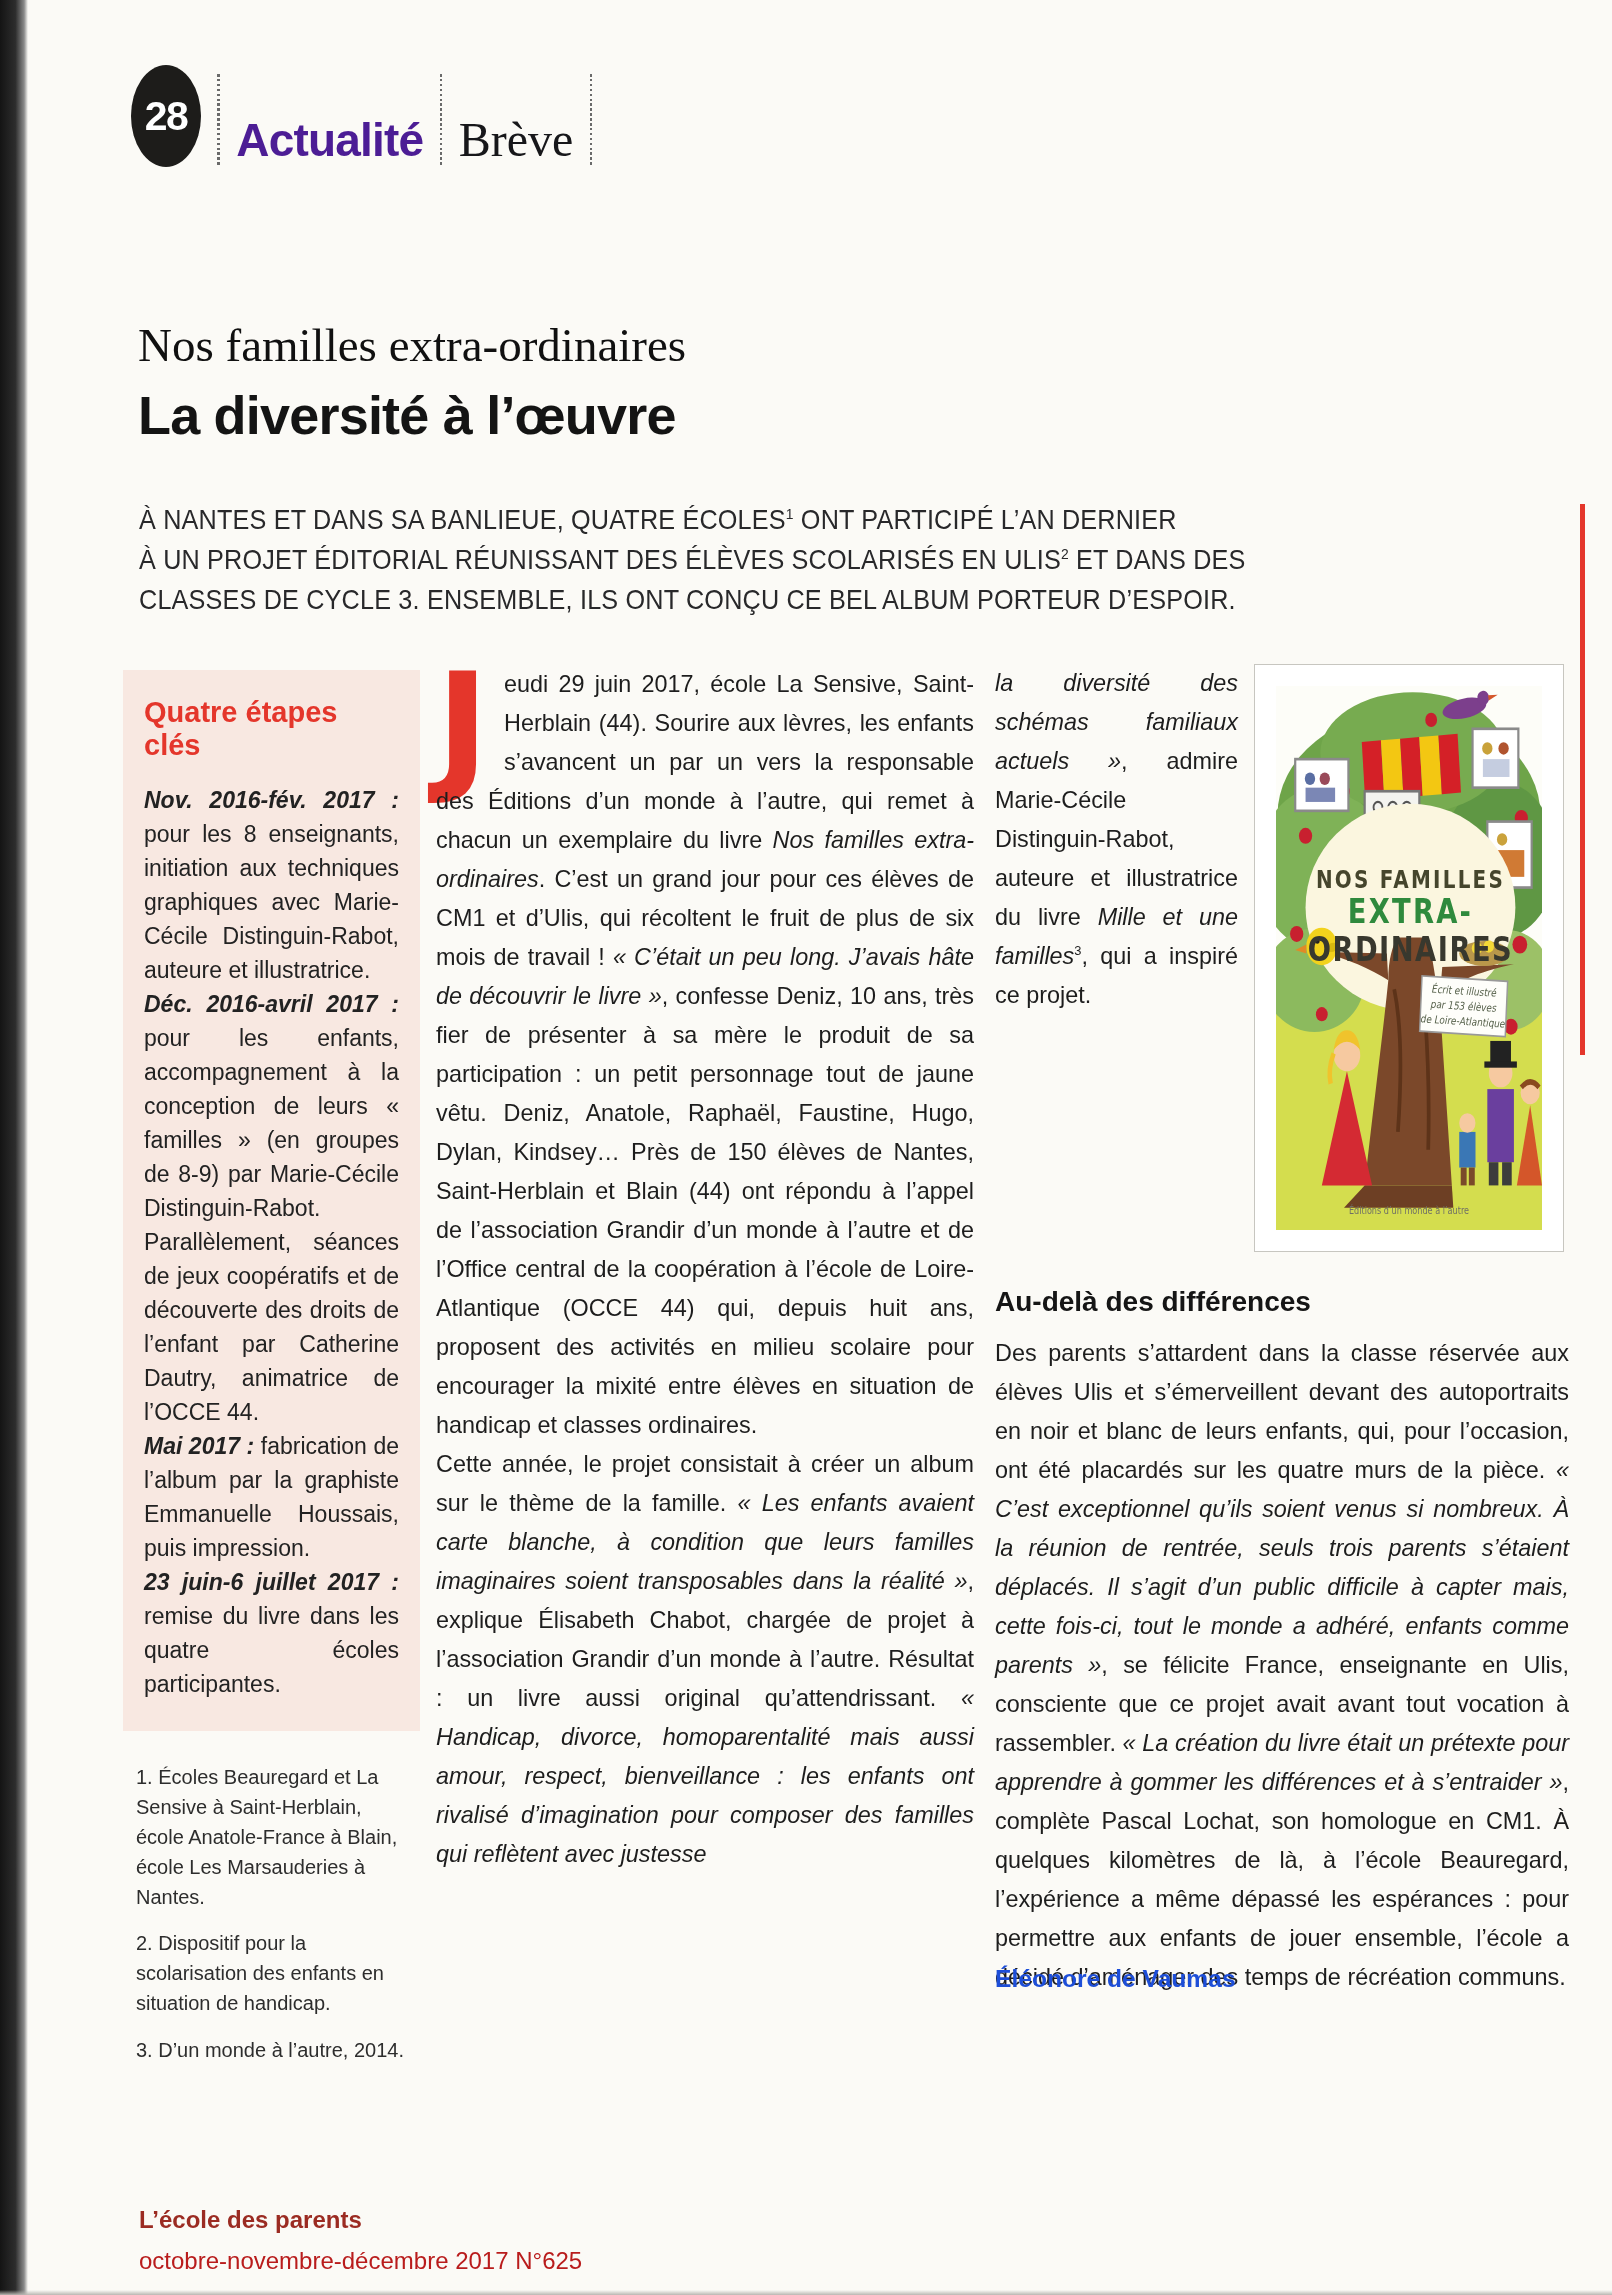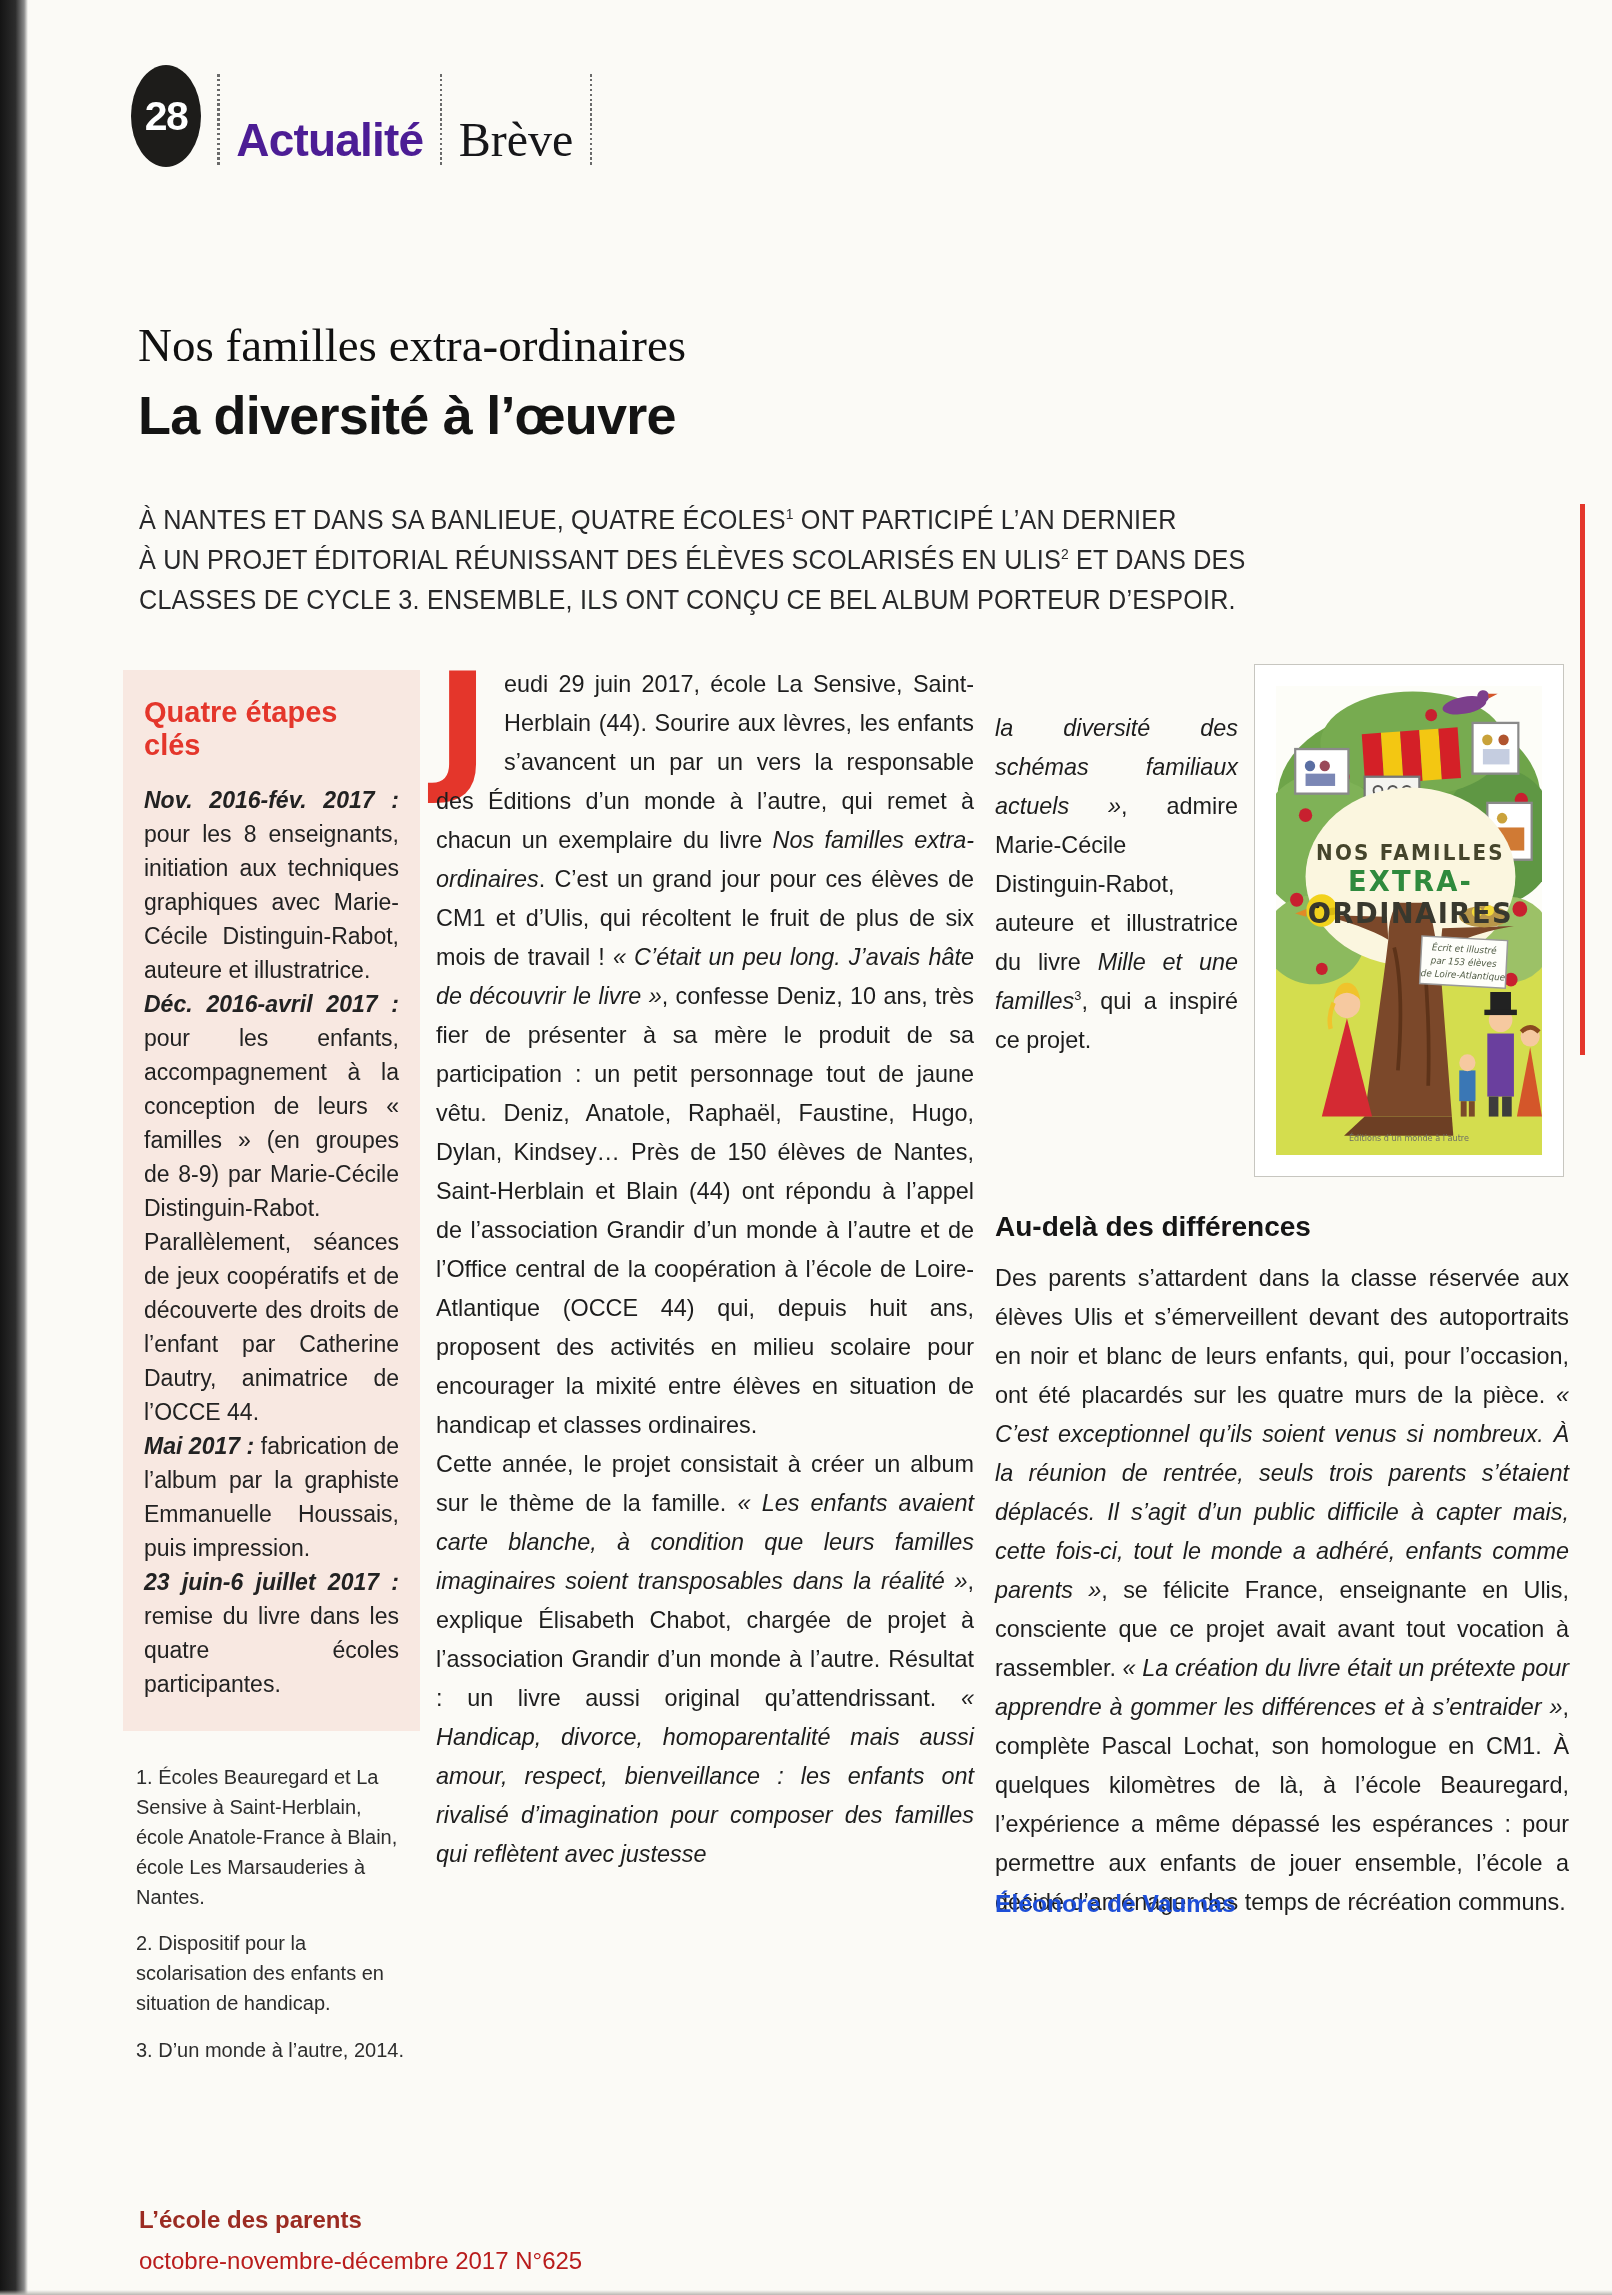--- a/index.html
+++ b/index.html
@@ -48,22 +48,22 @@
   .col-mid{position:absolute;left:436px;top:665px;width:538px;
     font-size:23.4px;line-height:39px;text-align:justify;color:#1d1d1d;hyphens:auto;}
   .col-mid p{margin:0;}
   .drop-cap{float:left;color:#e4362b;font-weight:bold;font-size:143px;line-height:105px;
     margin:6.6px 14.8px 0 0;font-family:"DejaVu Sans",sans-serif;}
   .it{font-style:italic;}
 
   .col-right{position:absolute;left:995px;top:664px;width:574px;
     font-size:23.4px;line-height:39px;color:#1d1d1d;hyphens:auto;}
   .row1{display:flex;gap:16.4px;align-items:flex-start;}
-  .intro-strip{width:243px;text-align:justify;margin-top:45px;}
-  .cover-wrap{width:310px;height:513px;box-sizing:border-box;background:#fff;
+  .intro-strip{width:243px;text-align:justify;}
+  .cover-wrap{width:310px;height:588px;box-sizing:border-box;background:#fff;
     border:0.8px solid #c7c6c0;padding:21px;flex:none;}
   .cover-wrap svg{width:100%;height:100%;display:block;}
   .subhead{font-weight:bold;font-size:28px;color:#151515;margin:29.5px 0 13px;}
   .bodytext{text-align:justify;margin:0;}
   .byline{text-align:left;font-weight:bold;font-size:24.6px;color:#1d4ed8;margin-top:-38px;}
 
   
   .footer{position:absolute;left:139px;top:2206px;font-size:24px;display:flex;gap:13px;align-items:baseline;flex-direction:column;}
   .footer .mag{font-weight:bold;color:#9b2b22;}
   .footer .issue{color:#b91c1c;}

